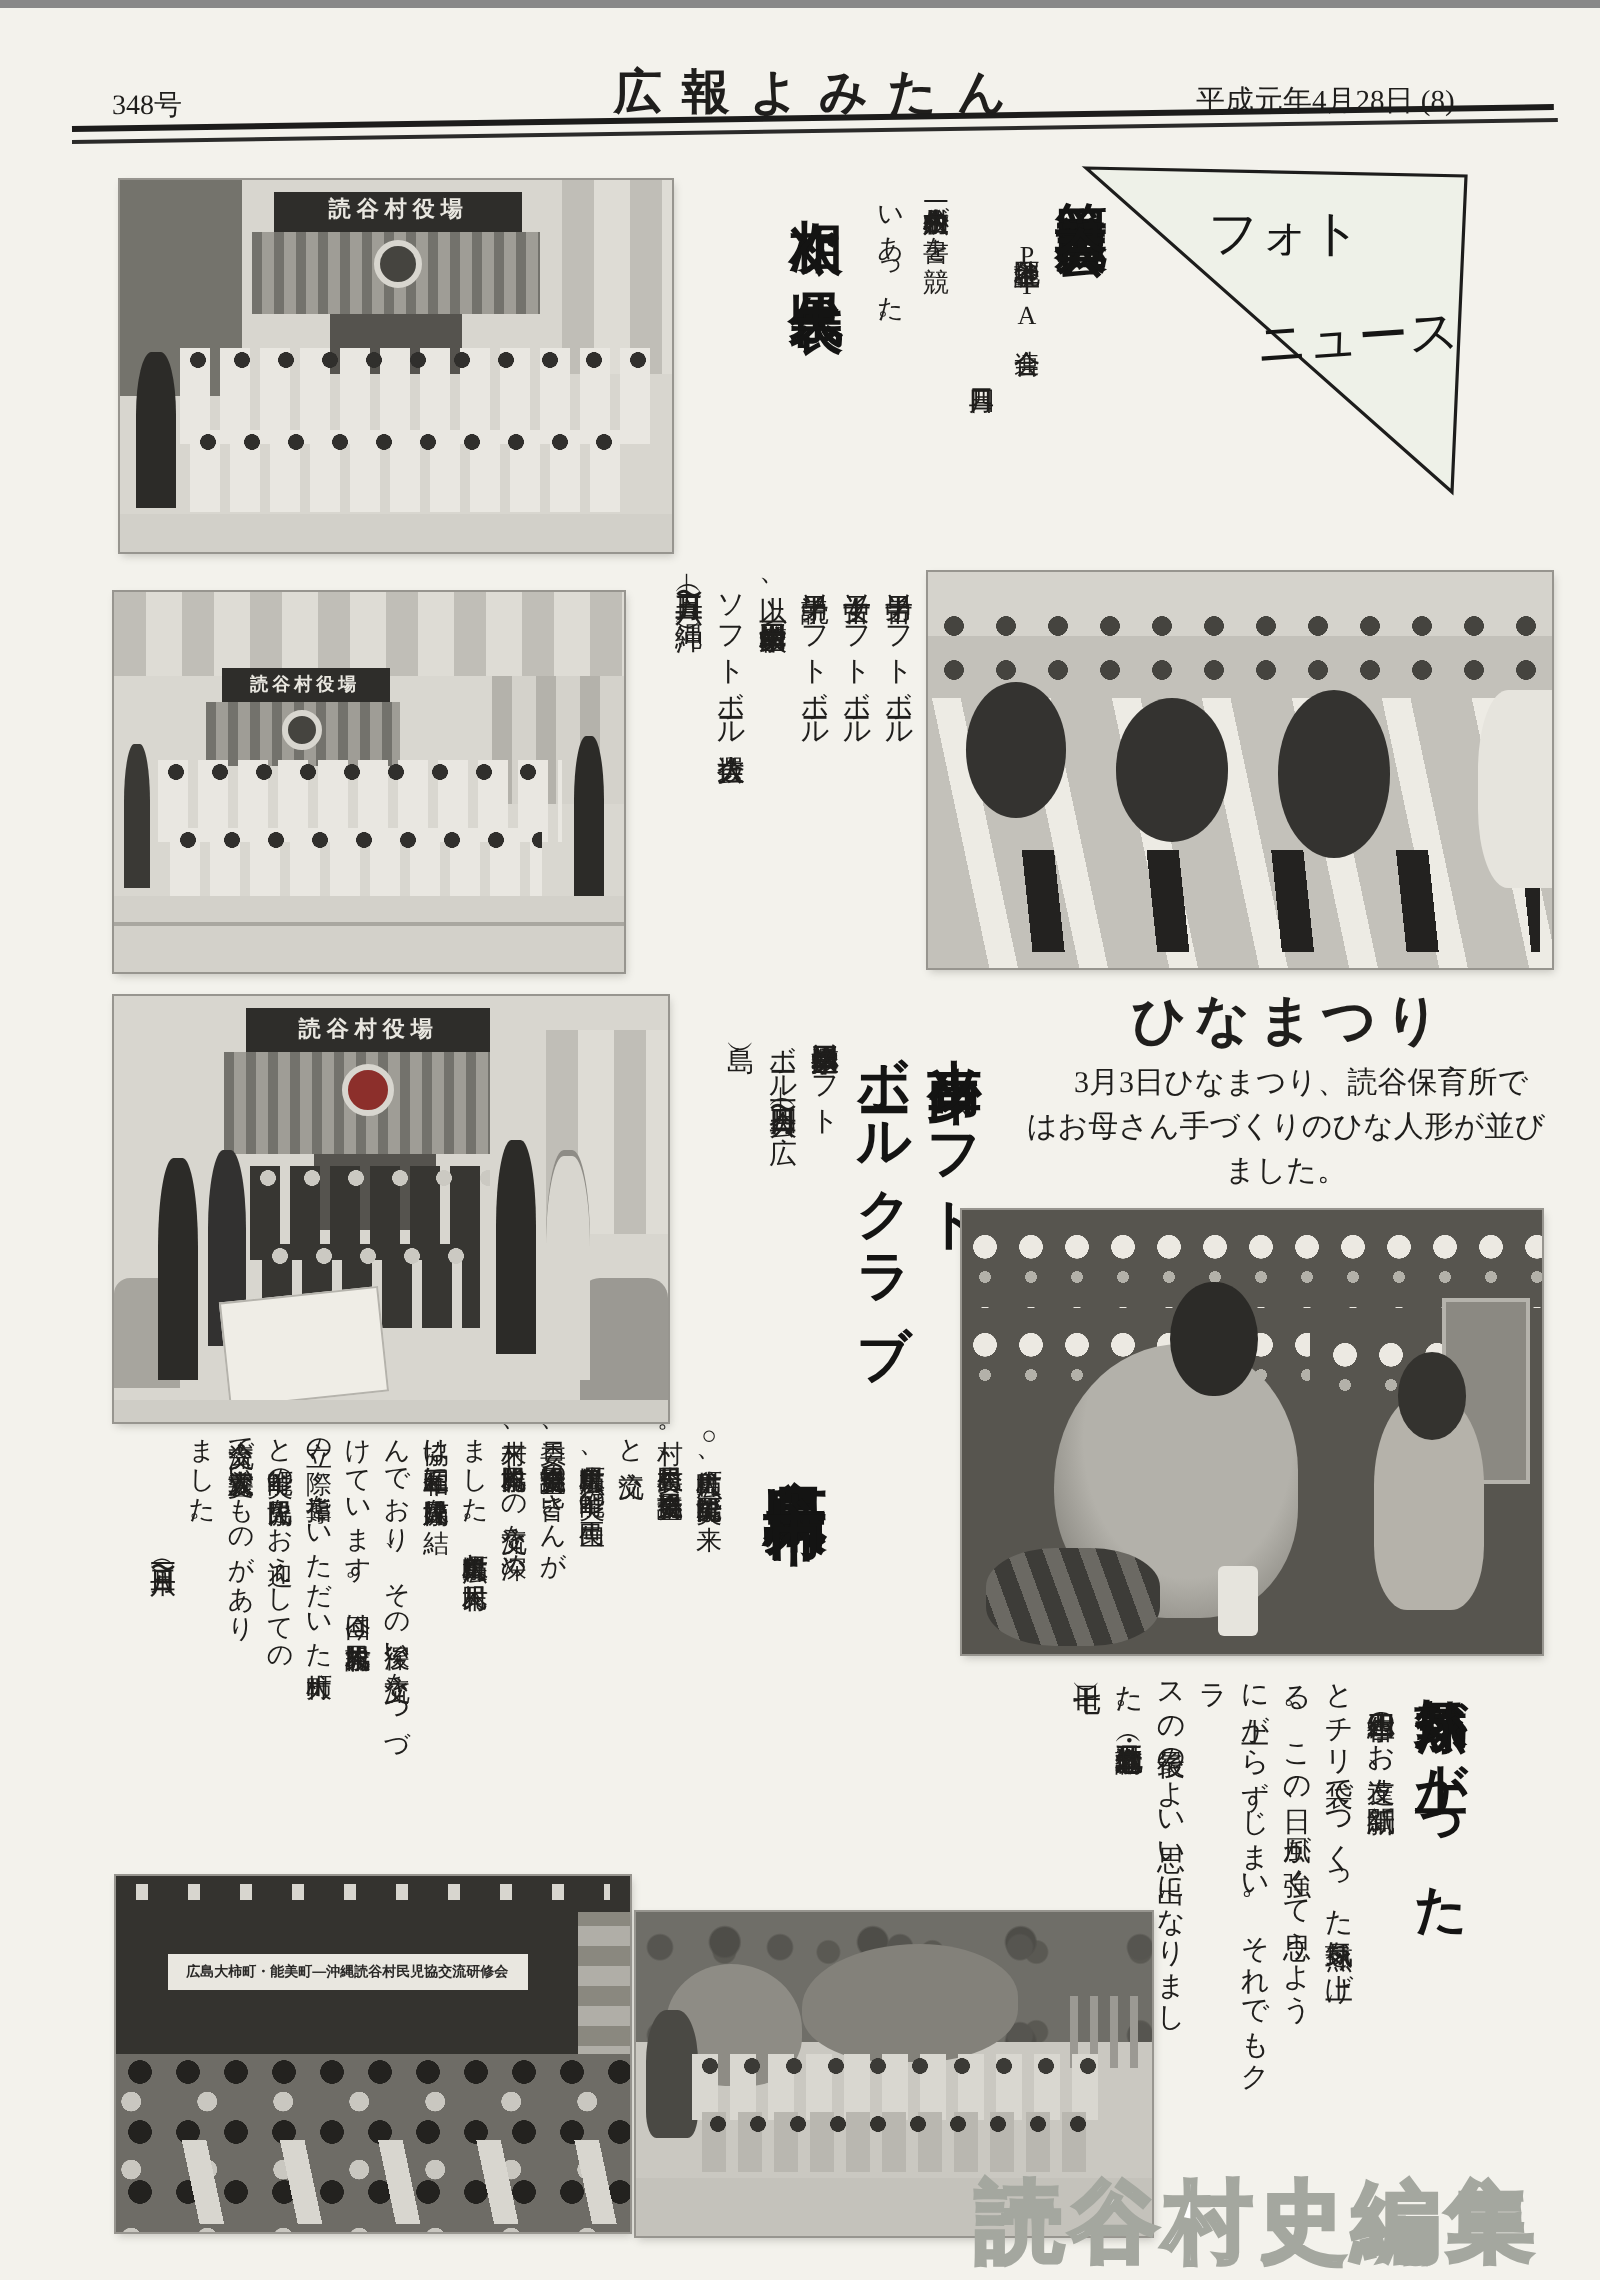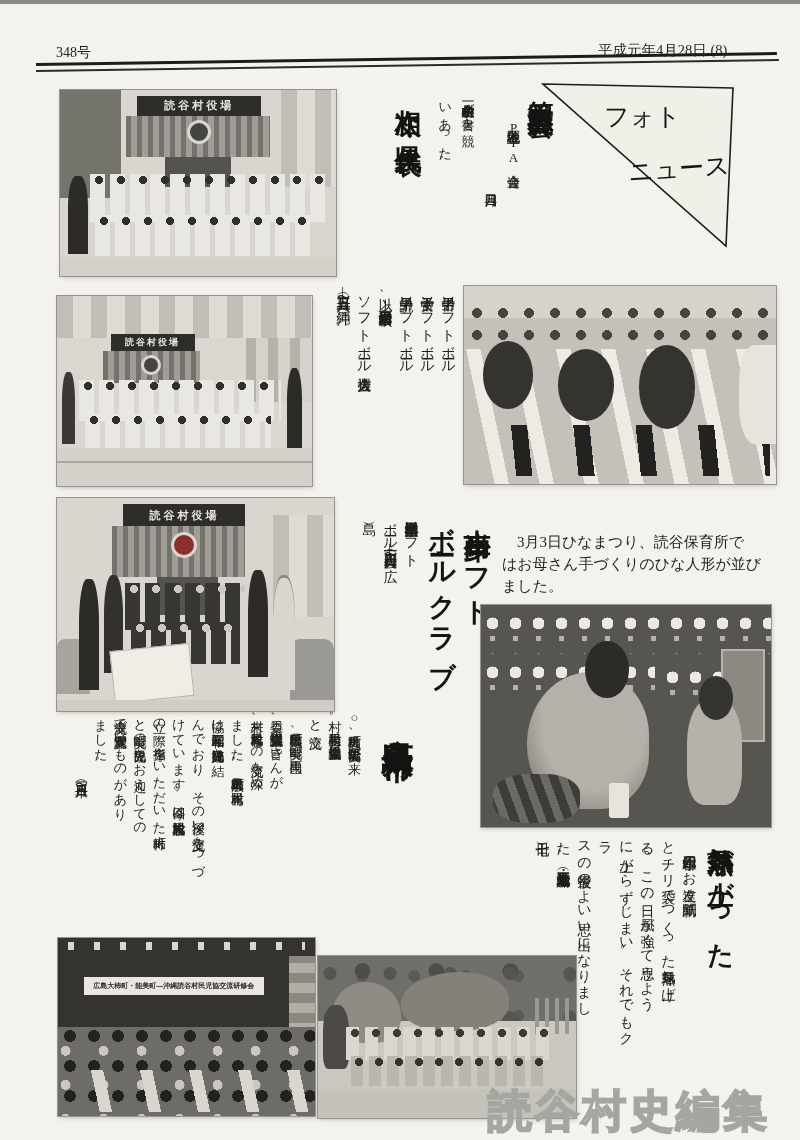--- a/index.html
+++ b/index.html
@@ -37,20 +37,21 @@
     color:rgba(255,255,255,.92);-webkit-text-stroke:2px #a4a79f;
     letter-spacing:3px;z-index:20;
   }
 </style>
 </head>
 <body>
 
 <div id="page">
 
   <span class="abs" style="left:56px;top:40px;font:14px var(--serif);">348号</span>
+  <span class="abs" style="left:290px;top:26px;width:240px;text-align:center;font:bold 24px var(--serif);letter-spacing:10px;">広報よみたん</span>
   <span class="abs" style="left:598px;top:37px;width:190px;font:14.5px var(--serif);">平成元年4月28日 (8)</span>
   <div class="rule" style="left:36px;top:59px;width:741px;height:3px;transform:rotate(-0.85deg);"></div>
   <div class="rule" style="left:36px;top:66px;width:743px;height:1.5px;background:#2b2b2a;transform:rotate(-0.85deg);"></div>
 
   <div class="abs" style="left:536px;top:74px;width:204px;height:176px;z-index:5;">
     <svg width="204" height="176" viewBox="0 0 204 176">
       <polygon points="7,6 197,10 190,168" fill="#eef1e8" stroke="#1d1d1c" stroke-width="1.6"></polygon>
     </svg>
     <span class="abs" style="left:68px;top:22px;font:25px var(--sans);color:#161615;">フォト</span>
     <span class="abs" style="left:92px;top:74px;font:25px var(--sans);color:#161615;transform:rotate(-4deg);">ニュース</span>
@@ -104,21 +105,22 @@
     <div style="left:0;top:0;width:100%;height:16%;background:#d5d3cc;"></div>
     <div class="dots-dark" style="left:0;top:8%;width:100%;height:24%;"></div>
     <div style="left:0;top:32%;width:100%;height:68%;background:repeating-linear-gradient(78deg,rgba(0,0,0,0) 0 30px,#edebe4 30px 44px);"></div>
     <div style="left:2%;bottom:4%;width:96%;height:26%;background:repeating-linear-gradient(84deg,rgba(0,0,0,0) 0 46px,#232220 46px 62px);"></div>
     <div class="blob" style="left:6%;top:28%;width:16%;height:34%;"></div>
     <div class="blob" style="left:30%;top:32%;width:18%;height:36%;"></div>
     <div class="blob" style="left:56%;top:30%;width:18%;height:42%;"></div>
     <div style="right:0;top:30%;width:12%;height:50%;background:#e6e4dd;border-radius:40% 0 0 40%;"></div>
   </div>
 
-  <div class="abs" style="left:502px;top:528px;width:282px;font:15px/1.45 var(--serif);white-space:pre-wrap;">　3月3日ひなまつり、読谷保育所で
+  <div class="abs" style="left:540px;top:488px;width:210px;text-align:center;font:bold 27px var(--serif);letter-spacing:4px;">ひなまつり</div>
+  <div class="abs" style="left:502px;top:528px;width:282px;font:15px/1.45 var(--serif);white-space:pre-wrap;text-align:center;">　3月3日ひなまつり、読谷保育所で
 はお母さん手づくりのひな人形が並び
 ました。</div>
 
   <div class="v headline" style="left:424px;top:504px;height:218px;font-size:27px;line-height:1.3;letter-spacing:2px;">古南少年ソフト
 ボールクラブ</div>
   <div class="v body-v" style="left:334px;top:508px;width:88px;height:224px;font-size:14px;line-height:1.5;">第三回全日本小学生選抜ソフト
 ボール大会（四月一日〜三日―広
 島）</div>
 
   <div class="ph" style="left:57px;top:494px;width:277px;height:213px;">

